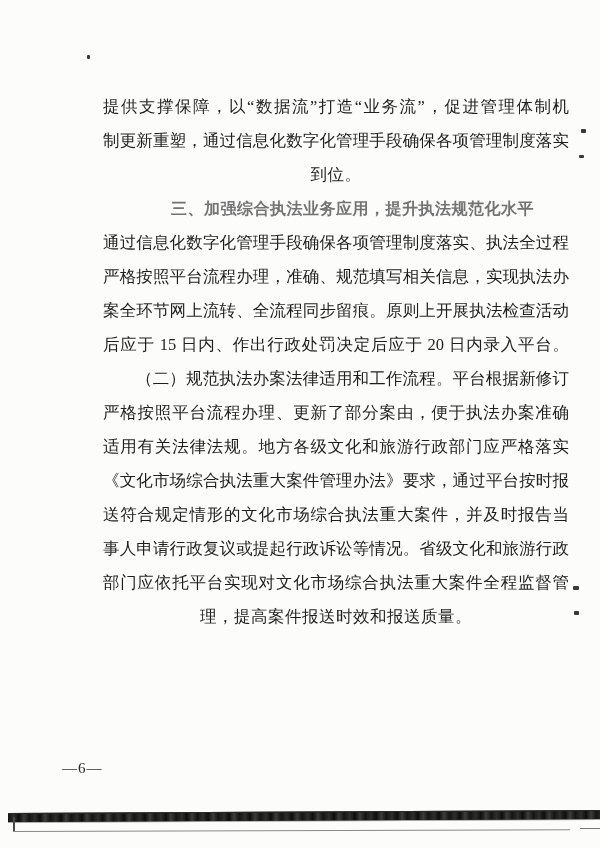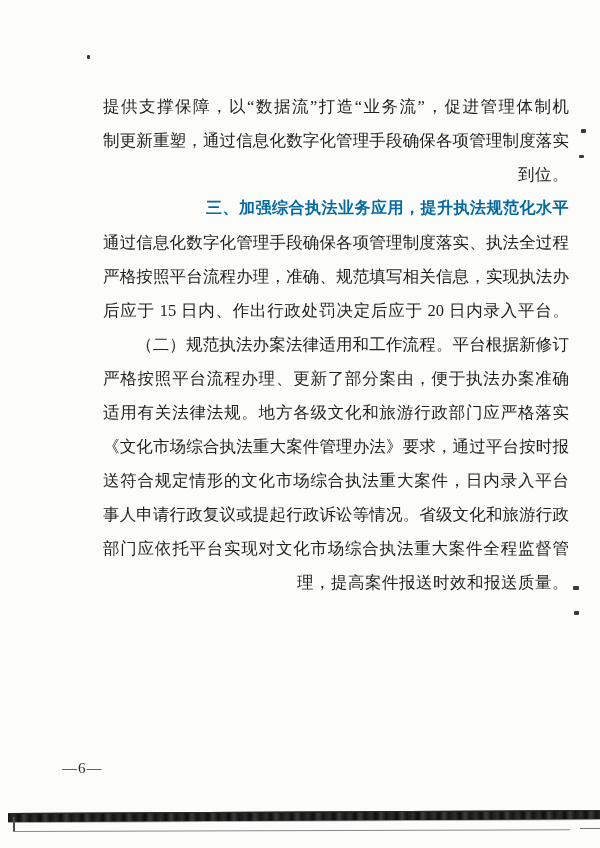--- a/index.html
+++ b/index.html
@@ -29,31 +29,31 @@
     height: 34px;
     color: #1f1f1f;
     white-space: normal;
     overflow: visible;
   }
   .line.just {
     text-align: justify;
     text-align-last: justify;
   }
   .line.nojust {
-    text-align: right;
+    text-align: center;
     letter-spacing: 0.5px;
   }
   .line.indent {
     text-indent: 33px;
   }
   .line.heading {
-    font-family: Liberation Mono, monospace;
+    font-family: Liberation Serif, serif;
     font-weight: 700;
     font-size: 16px;
-    color: #0369a1;
+    color: #737373;
   }
   .page-number {
     position: absolute;
     left: 62px;
     top: 760px;
     font-size: 15px;
     letter-spacing: 1px;
     color: #2b2b2b;
   }
   .speck {
@@ -108,26 +108,27 @@
 
 <div class="page">
 
   <div class="doc-body">
       <div class="line just">提供支撑保障，以“数据流”打造“业务流”，促进管理体制机</div>
       <div class="line just">制更新重塑，通过信息化数字化管理手段确保各项管理制度落实</div>
       <div class="line nojust">到位。</div>
       <div class="line heading indent nojust">三、加强综合执法业务应用，提升执法规范化水平</div>
       <div class="line just">通过信息化数字化管理手段确保各项管理制度落实、执法全过程</div>
       <div class="line just">严格按照平台流程办理，准确、规范填写相关信息，实现执法办</div>
+      <div class="line just">案全环节网上流转、全流程同步留痕。原则上开展执法检查活动</div>
       <div class="line just">后应于 15 日内、作出行政处罚决定后应于 20 日内录入平台。</div>
       <div class="line indent just">（二）规范执法办案法律适用和工作流程。平台根据新修订</div>
       <div class="line just">严格按照平台流程办理、更新了部分案由，便于执法办案准确</div>
       <div class="line just">适用有关法律法规。地方各级文化和旅游行政部门应严格落实</div>
       <div class="line just">《文化市场综合执法重大案件管理办法》要求，通过平台按时报</div>
-      <div class="line just">送符合规定情形的文化市场综合执法重大案件，日内录入平台</div>
+      <div class="line just">送符合规定情形的文化市场综合执法重大案件，并及时报告当</div>
       <div class="line just">事人申请行政复议或提起行政诉讼等情况。省级文化和旅游行政</div>
       <div class="line just">部门应依托平台实现对文化市场综合执法重大案件全程监督管</div>
       <div class="line nojust">理，提高案件报送时效和报送质量。</div>
     </div>
 
   <div class="page-number">—6—</div>
 
   <div></div>
 
   <div class="bottom-band"></div>

